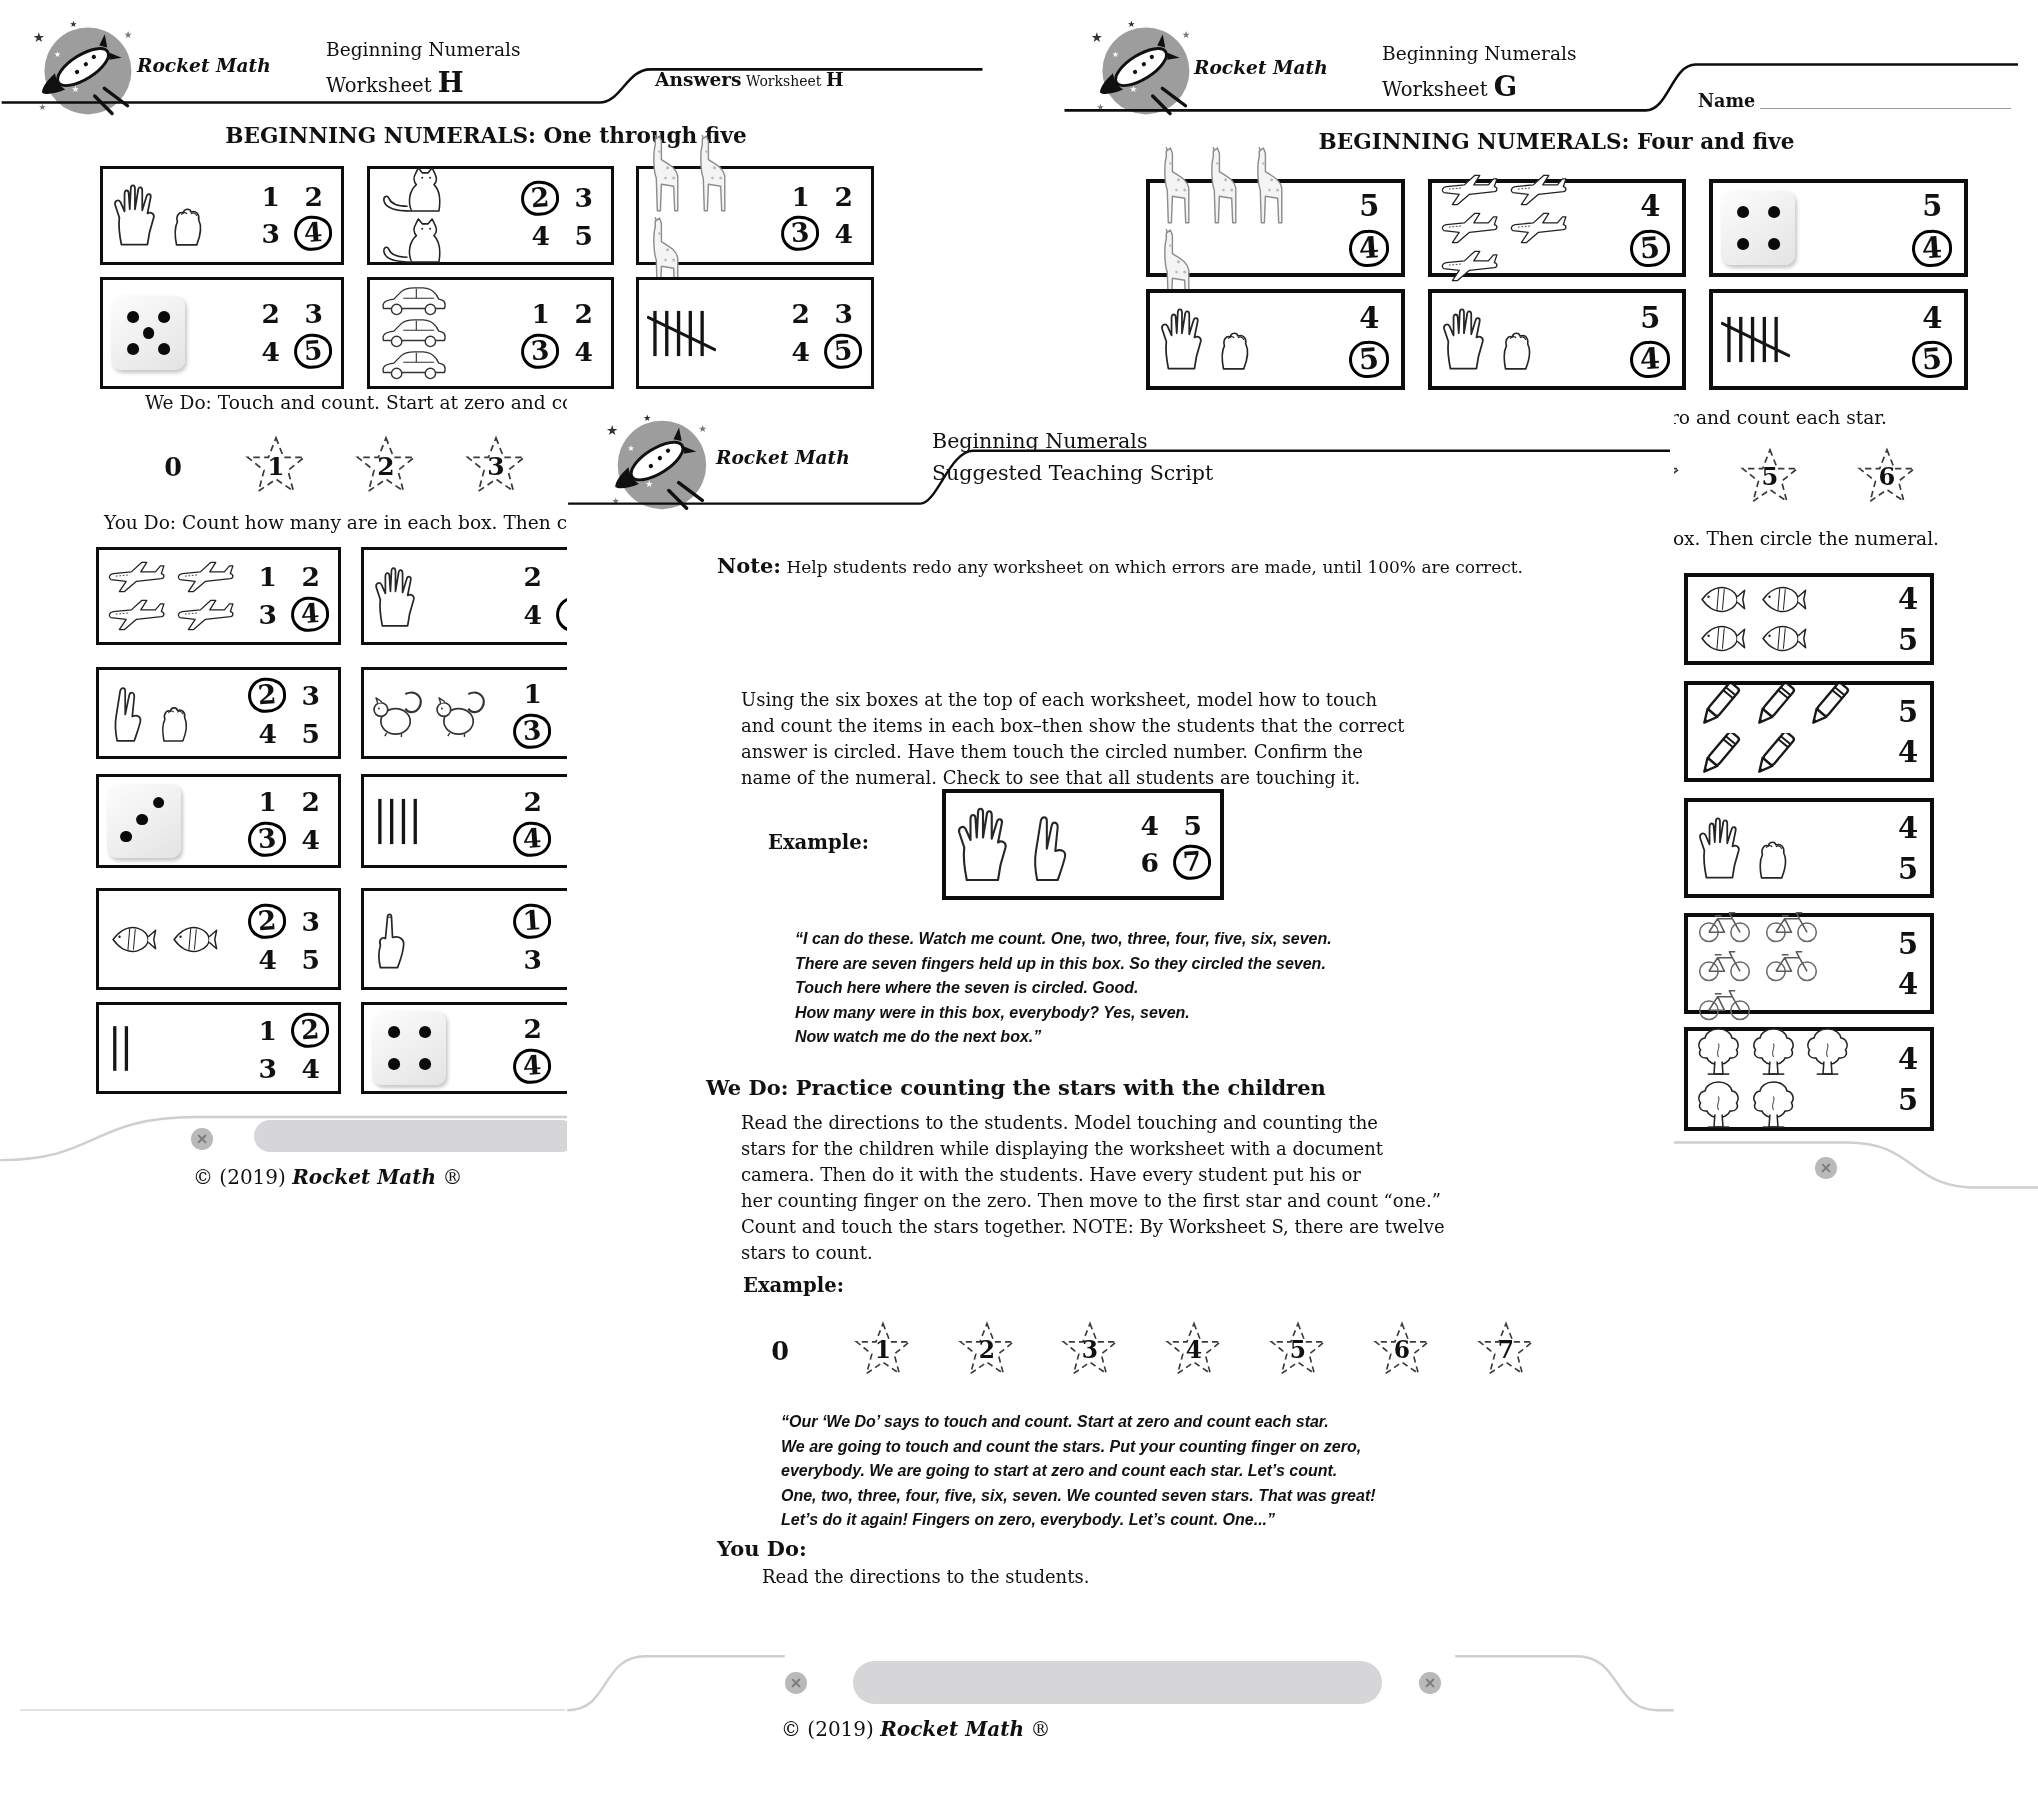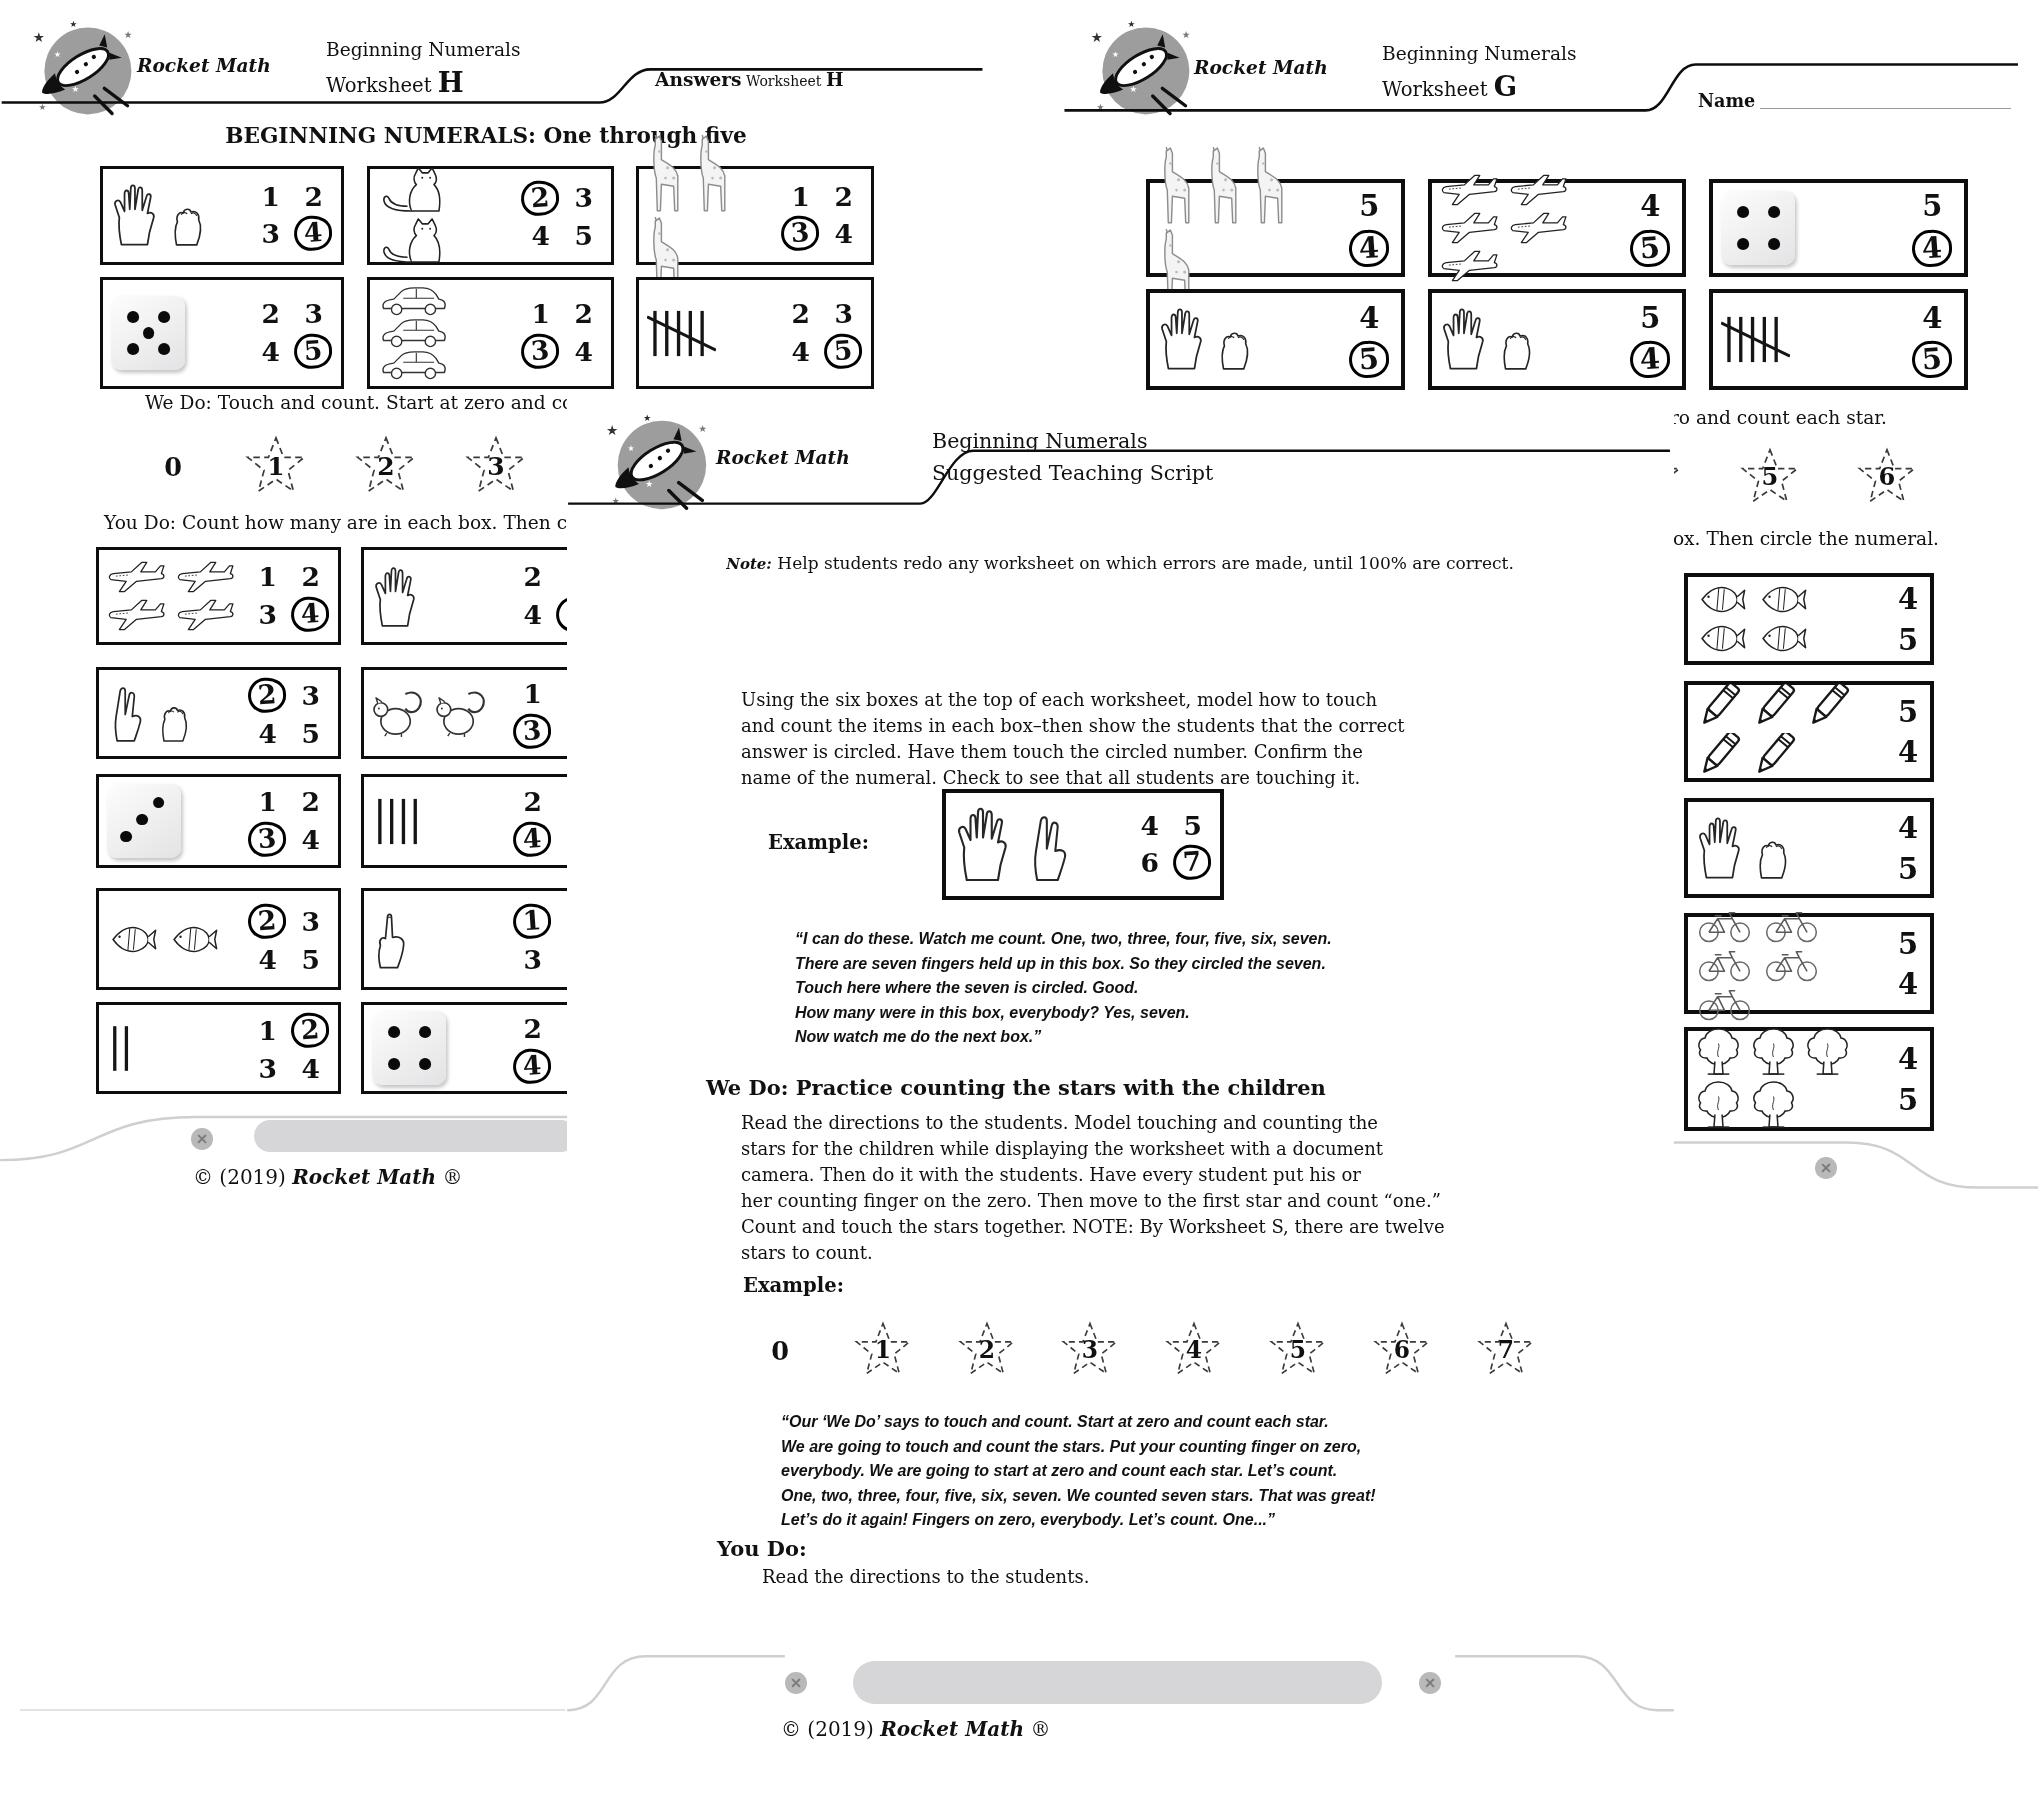--- a/index.html
+++ b/index.html
@@ -15,21 +15,21 @@
             font-size:18.6px;white-space:nowrap;}
   .hd1{position:absolute;font-size:18.6px;white-space:nowrap;}
   .hd2{position:absolute;font-size:19.6px;white-space:nowrap;}
   .hd2 .big{font-size:27.4px;font-weight:bold;}
   .tabtext{position:absolute;white-space:nowrap;font-size:14px;}
   .tabtext b{font-size:18.6px;}
   .sectitle{position:absolute;font-weight:bold;font-size:21.6px;text-align:center;white-space:nowrap;}
   .bodyline{position:absolute;font-size:18.6px;white-space:nowrap;}
   .mainhead{position:absolute;font-weight:bold;font-size:22px;text-align:center;white-space:nowrap;}
   .noteline{position:absolute;font-size:17px;text-align:center;white-space:nowrap;}
-  .noteline b{font-size:15px;font-style:italic;}
+  .noteline b{font-size:21px;}
   .subhead{position:absolute;font-weight:bold;font-size:21px;white-space:nowrap;}
   .para{position:absolute;font-size:18px;line-height:26px;white-space:pre-line;}
   .quote{position:absolute;font-family:"Liberation Sans",sans-serif;font-style:italic;font-weight:700;
          font-size:16px;line-height:24.5px;white-space:pre-line;}
   .exlabel{position:absolute;font-weight:bold;font-size:19.6px;white-space:nowrap;}
   .wbox{position:absolute;border:3.9px solid #0d0d0d;background:#fff;box-sizing:border-box;}
   .wbox.bthick{border-width:4.9px;}
   .icons{position:absolute;left:7.8px;top:3.9px;bottom:3.9px;display:flex;flex-wrap:wrap;align-items:center;
          align-content:center;gap:2px 9.8px;}
   .ngrid{position:absolute;right:5.9px;top:50%;transform:translateY(-50%);display:grid;
@@ -398,20 +398,21 @@
     <div class="hd1" style="left:319px;top:43px">Beginning Numerals</div>
     <div class="hd2" style="left:319px;top:70px">
       <span>Worksheet</span>
       <b class="big">G</b>
     </div>
     <svg class="lineart" width="975" height="127" viewBox="0 0 995 130">
       <path d="M0,113 H595 C618,113 622,66 646,66 H976" fill="none" stroke="#0d0d0d" stroke-width="2.6"></path>
     </svg>
     <div class="namelabel" style="left:635px;top:90px">Name</div>
     <div class="nameline" style="left:697px;top:108px;width:251px"></div>
+    <div class="sectitle" style="left:83px;top:129px;width:821px">BEGINNING NUMERALS: Four and five</div>
     <div class="abs" id="g-top">
         <div class="wbox bthick" style="left: 83px; top: 179px; width: 259px; height: 98px;">
           <div class="icons" style="right: 76px;">
             <svg width="37" height="80" viewBox="0 0 38 82">
               <use href="#sym-giraffe"></use>
             </svg>
             <svg width="37" height="80" viewBox="0 0 38 82">
               <use href="#sym-giraffe"></use>
             </svg>
             <svg width="37" height="80" viewBox="0 0 38 82">

